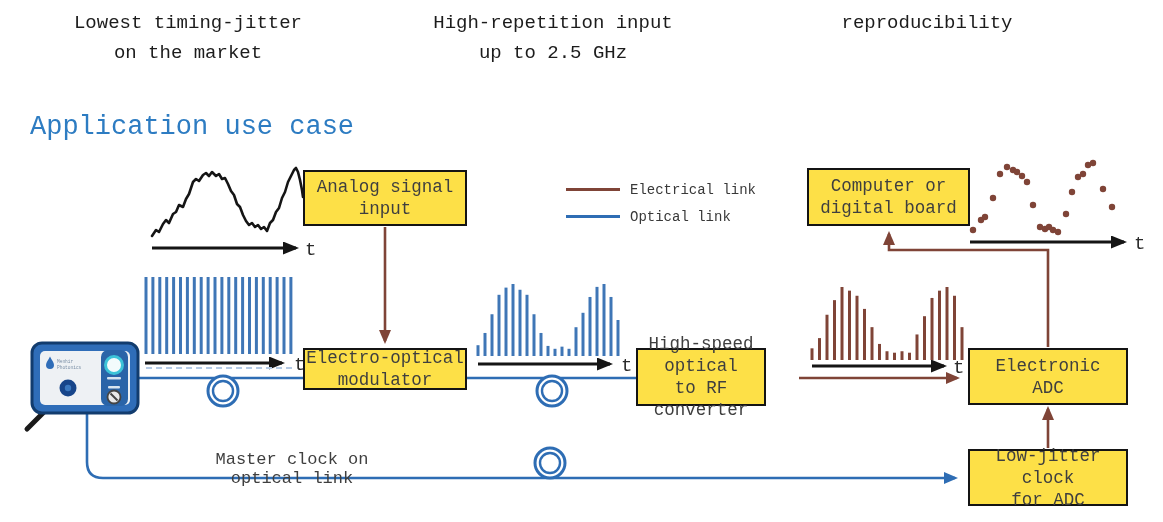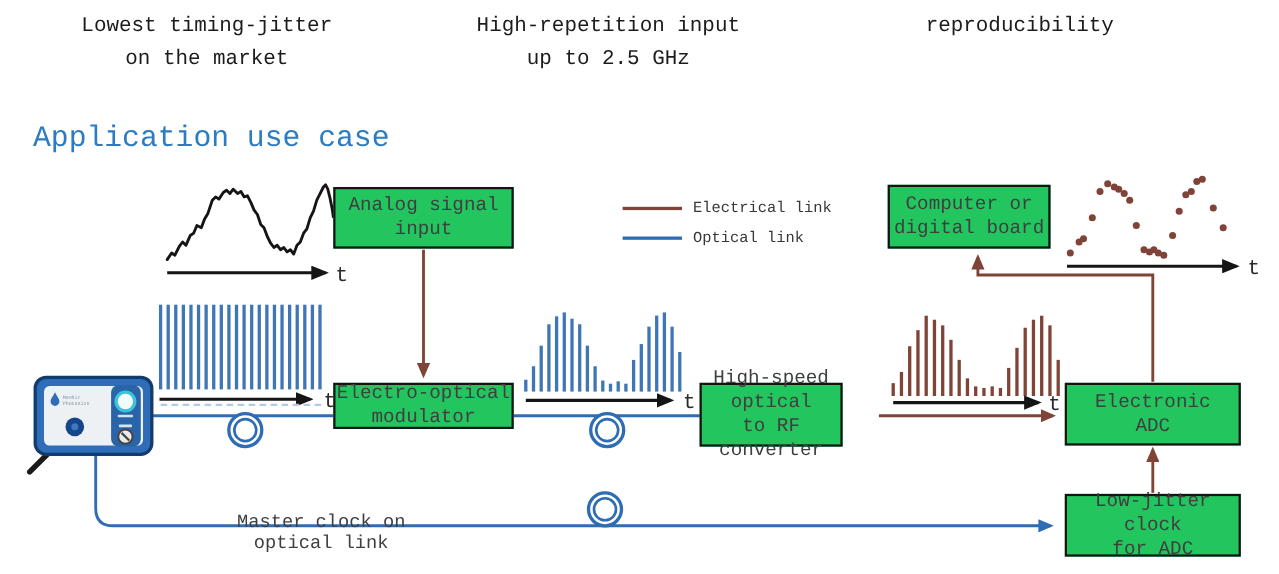--- a/index.html
+++ b/index.html
@@ -1,29 +1,29 @@
 <!DOCTYPE html>
 <html><head>
 <meta charset="utf-8">
 <style>
   html,body{margin:0;padding:0;background:#ffffff;}
   .canvas{position:relative;width:1163px;height:522px;background:#fff;overflow:hidden;
           font-family:Liberation Mono, monospace;}
   .benefit{position:absolute;top:8px;font-size:19px;line-height:30px;color:#1c1c1c;
            text-align:center;font-weight:400;z-index:2;}
   .section-title{position:absolute;left:30px;top:112px;font-size:27px;color:#2d7cc2;z-index:2;}
-  .box{position:absolute;background:#22c55e;border:2px solid #141414;display:flex;flex-direction:column;
+  .box{position:absolute;background:#fde047;border:2px solid #141414;display:flex;flex-direction:column;
        align-items:center;justify-content:center;font-size:17.5px;line-height:22px;color:#3f3f3f;
        text-align:center;z-index:3;box-sizing:border-box;}
   .legend{position:absolute;left:566px;top:176px;z-index:2;}
   .legend-row{display:flex;align-items:center;height:27px;}
   .legend-swatch{width:54px;height:3px;margin-right:10px;flex:0 0 auto;}
   .legend-label{font-size:14px;color:#383838;}
   .master-label{position:absolute;left:182px;top:450px;width:220px;text-align:center;
-                font-size:17px;color:#3f3f3f;z-index:2;margin-top:16px;}
+                font-size:17px;color:#3f3f3f;z-index:2;}
   svg.diagram{position:absolute;left:0;top:0;z-index:1;}
 </style>
 </head>
 <body>
 
 <div class="canvas">
 
   <div class="benefit" style="left:58px;width:260px;">
     <div>Lowest timing-jitter</div>
     <div>on the market</div>
@@ -230,21 +230,21 @@
       <text x="57" y="368.5" font-size="4.5" fill="#7b8fa6">Photonics</text>
       <circle cx="68" cy="388" r="8.5" fill="#17458a"></circle>
       <circle cx="68" cy="388" r="3.2" fill="#3a78c0"></circle>
     </g>
   </svg>
 
   <div class="box" style="left:303px;top:170px;width:164px;height:56px;">
     <span>Analog signal</span>
     <span>input</span>
   </div>
-  <div class="box" style="left:807px;top:168px;width:148px;height:58px;">
+  <div class="box" style="left:807px;top:168px;width:163px;height:58px;">
     <span>Computer or</span>
     <span>digital board</span>
   </div>
   <div class="box" style="left:303px;top:348px;width:164px;height:42px;">
     <span>Electro-optical</span>
     <span>modulator</span>
   </div>
   <div class="box" style="left:636px;top:348px;width:130px;height:58px;">
     <span>High-speed optical</span>
     <span>to RF converter</span>

